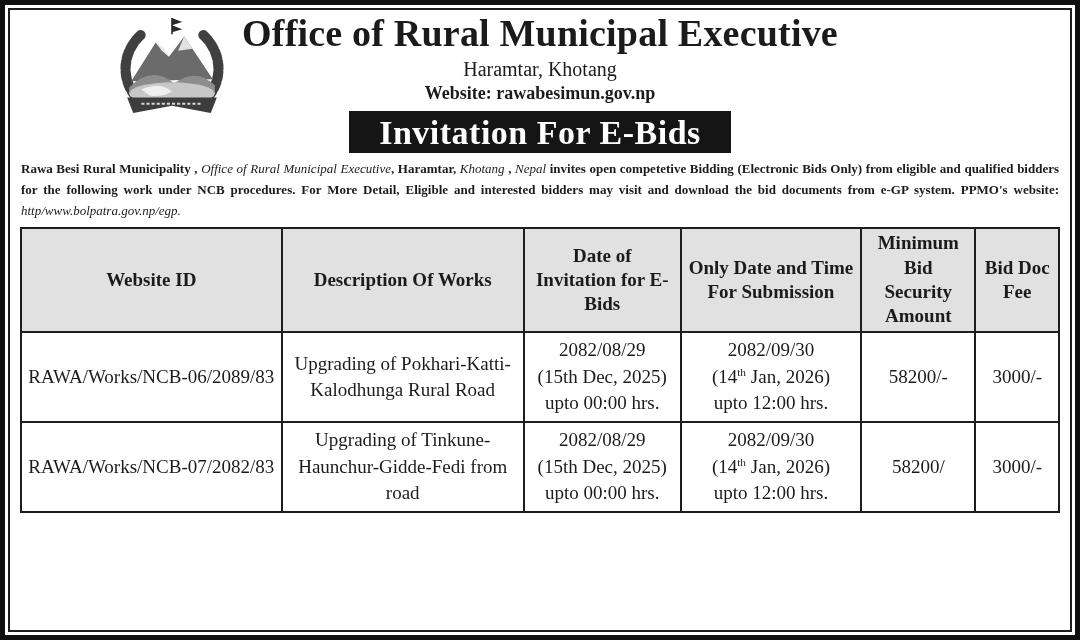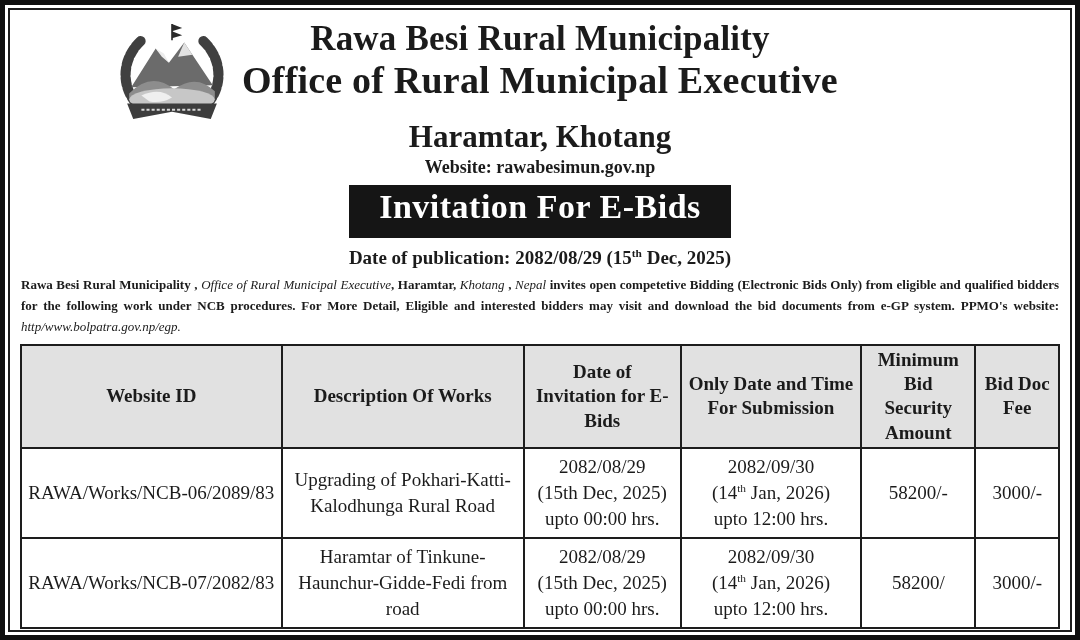--- a/index.html
+++ b/index.html
@@ -7,26 +7,26 @@
     width:1080px;height:640px;position:relative;background:#f4f4f4;
     font-family:"Liberation Serif","DejaVu Serif",serif;color:#1b1b1b;
     overflow:hidden;
   }
   .frame{position:absolute;inset:0;background:#fff;border:5px solid #0e0e0e;box-sizing:border-box;}
   .inner{position:absolute;inset:3px;border:2px solid #1c1c1c;box-sizing:border-box;padding:2px 10px 4px;}
   .header{position:relative;text-align:center;}
   .logo{position:absolute;left:88px;top:4px;width:128px;height:102px;}
   .org-name{font-size:35px;font-weight:bold;line-height:1.18;margin-top:6px;letter-spacing:.2px;}
   .office-name{font-size:38px;font-weight:bold;line-height:1.12;letter-spacing:.2px;}
-  .location{font-size:31px;font-weight:bold;margin-top:17px;}
+  .location{font-size:20px;font-weight:normal;margin-top:3px;}
   .website{font-size:18px;font-weight:bold;margin-top:2px;}
   .banner-wrap{text-align:center;margin-top:7px;}
   .banner{
     display:inline-block;background:#151515;color:#fff;
-    font-size:34px;font-weight:bold;padding:3px 30px 12px;letter-spacing:.5px;
+    font-size:34px;font-weight:bold;padding:3px 30px 1px;letter-spacing:.5px;
   }
   .pubdate{text-align:center;font-size:19px;font-weight:bold;margin-top:9px;}
   .intro{
     font-size:13px;line-height:1.64;text-align:justify;
     margin:5px 1px 6px;
   }
   .b{font-weight:bold;}
   .i{font-style:italic;}
   sup{font-size:60%;line-height:0;vertical-align:super;}
   table.bids{
@@ -61,31 +61,29 @@
         <polygon points="72,20 80,32 66,34" fill="#e2e2e2"></polygon>
 
         <path d="M18,70 Q40,48 62,66 Q84,50 102,68 L102,76 L18,76 Z" fill="#8d8d8d"></path>
 
         <ellipse cx="60" cy="76" rx="42" ry="11" fill="#c7c7c7"></ellipse>
         <path d="M30,72 Q48,64 60,74 Q50,80 38,78 Z" fill="#efefef"></path>
 
         <path d="M16,80 L104,80 L98,95 L60,88 L22,95 Z" fill="#3d3d3d"></path>
         <line x1="30" y1="86" x2="90" y2="86" stroke="#d8d8d8" stroke-width="2" stroke-dasharray="3 2"></line>
       </svg>
-      <div class="org-name">Rawa Besi Rural Municipality</div>
       <div class="office-name">Office of Rural Municipal Executive</div>
       <div class="location">Haramtar, Khotang</div>
       <div class="website">Website: rawabesimun.gov.np</div>
     </div>
 
     <div class="banner-wrap">
       <div class="banner">Invitation For E-Bids</div>
     </div>
 
-    <div class="pubdate"><span class="b">Date of publication: 2082/08/29 (15</span><sup class="b">th</sup><span class="b"> Dec, 2025)</span></div>
 
     <div class="intro"><span class="b">Rawa Besi Rural Municipality , </span><span class="i">Office of Rural Municipal Executive</span><span class="b">, </span><span class="b">Haramtar</span><span class="b">, </span><span class="i">Khotang</span><span class="b"> , </span><span class="i">Nepal</span><span class="b"> invites open competetive Bidding (Electronic Bids Only) from eligible and qualified bidders for the following work under NCB procedures. For More Detail, Eligible and interested bidders may visit and download the bid documents from e-GP system. PPMO's website: </span><span class="i">http/www.bolpatra.gov.np/egp.</span></div>
 
     <table class="bids">
       <colgroup>
         <col style="width:25.1%">
           <col style="width:23.35%">
           <col style="width:15.1%">
         <col style="width:17.4%">
           <col style="width:11%">
@@ -125,21 +123,21 @@
             </td>
             <td>
               <div class="cl"><span>3000/-</span></div>
             </td>
           </tr>
           <tr>
             <td>
               <div class="cl"><span>RAWA/Works/NCB-07/2082/83</span></div>
             </td>
             <td>
-              <div class="cl"><span>Haramtar of Tinkune-</span></div>
+              <div class="cl"><span>Upgrading of Tinkune-</span></div>
               <div class="cl"><span>Haunchur-Gidde-Fedi from</span></div>
               <div class="cl"><span>road</span></div>
             </td>
             <td>
               <div class="cl"><span>2082/08/29</span></div>
               <div class="cl"><span>(15th Dec, 2025)</span></div>
               <div class="cl"><span>upto 00:00 hrs.</span></div>
             </td>
             <td>
               <div class="cl"><span>2082/09/30</span></div>

